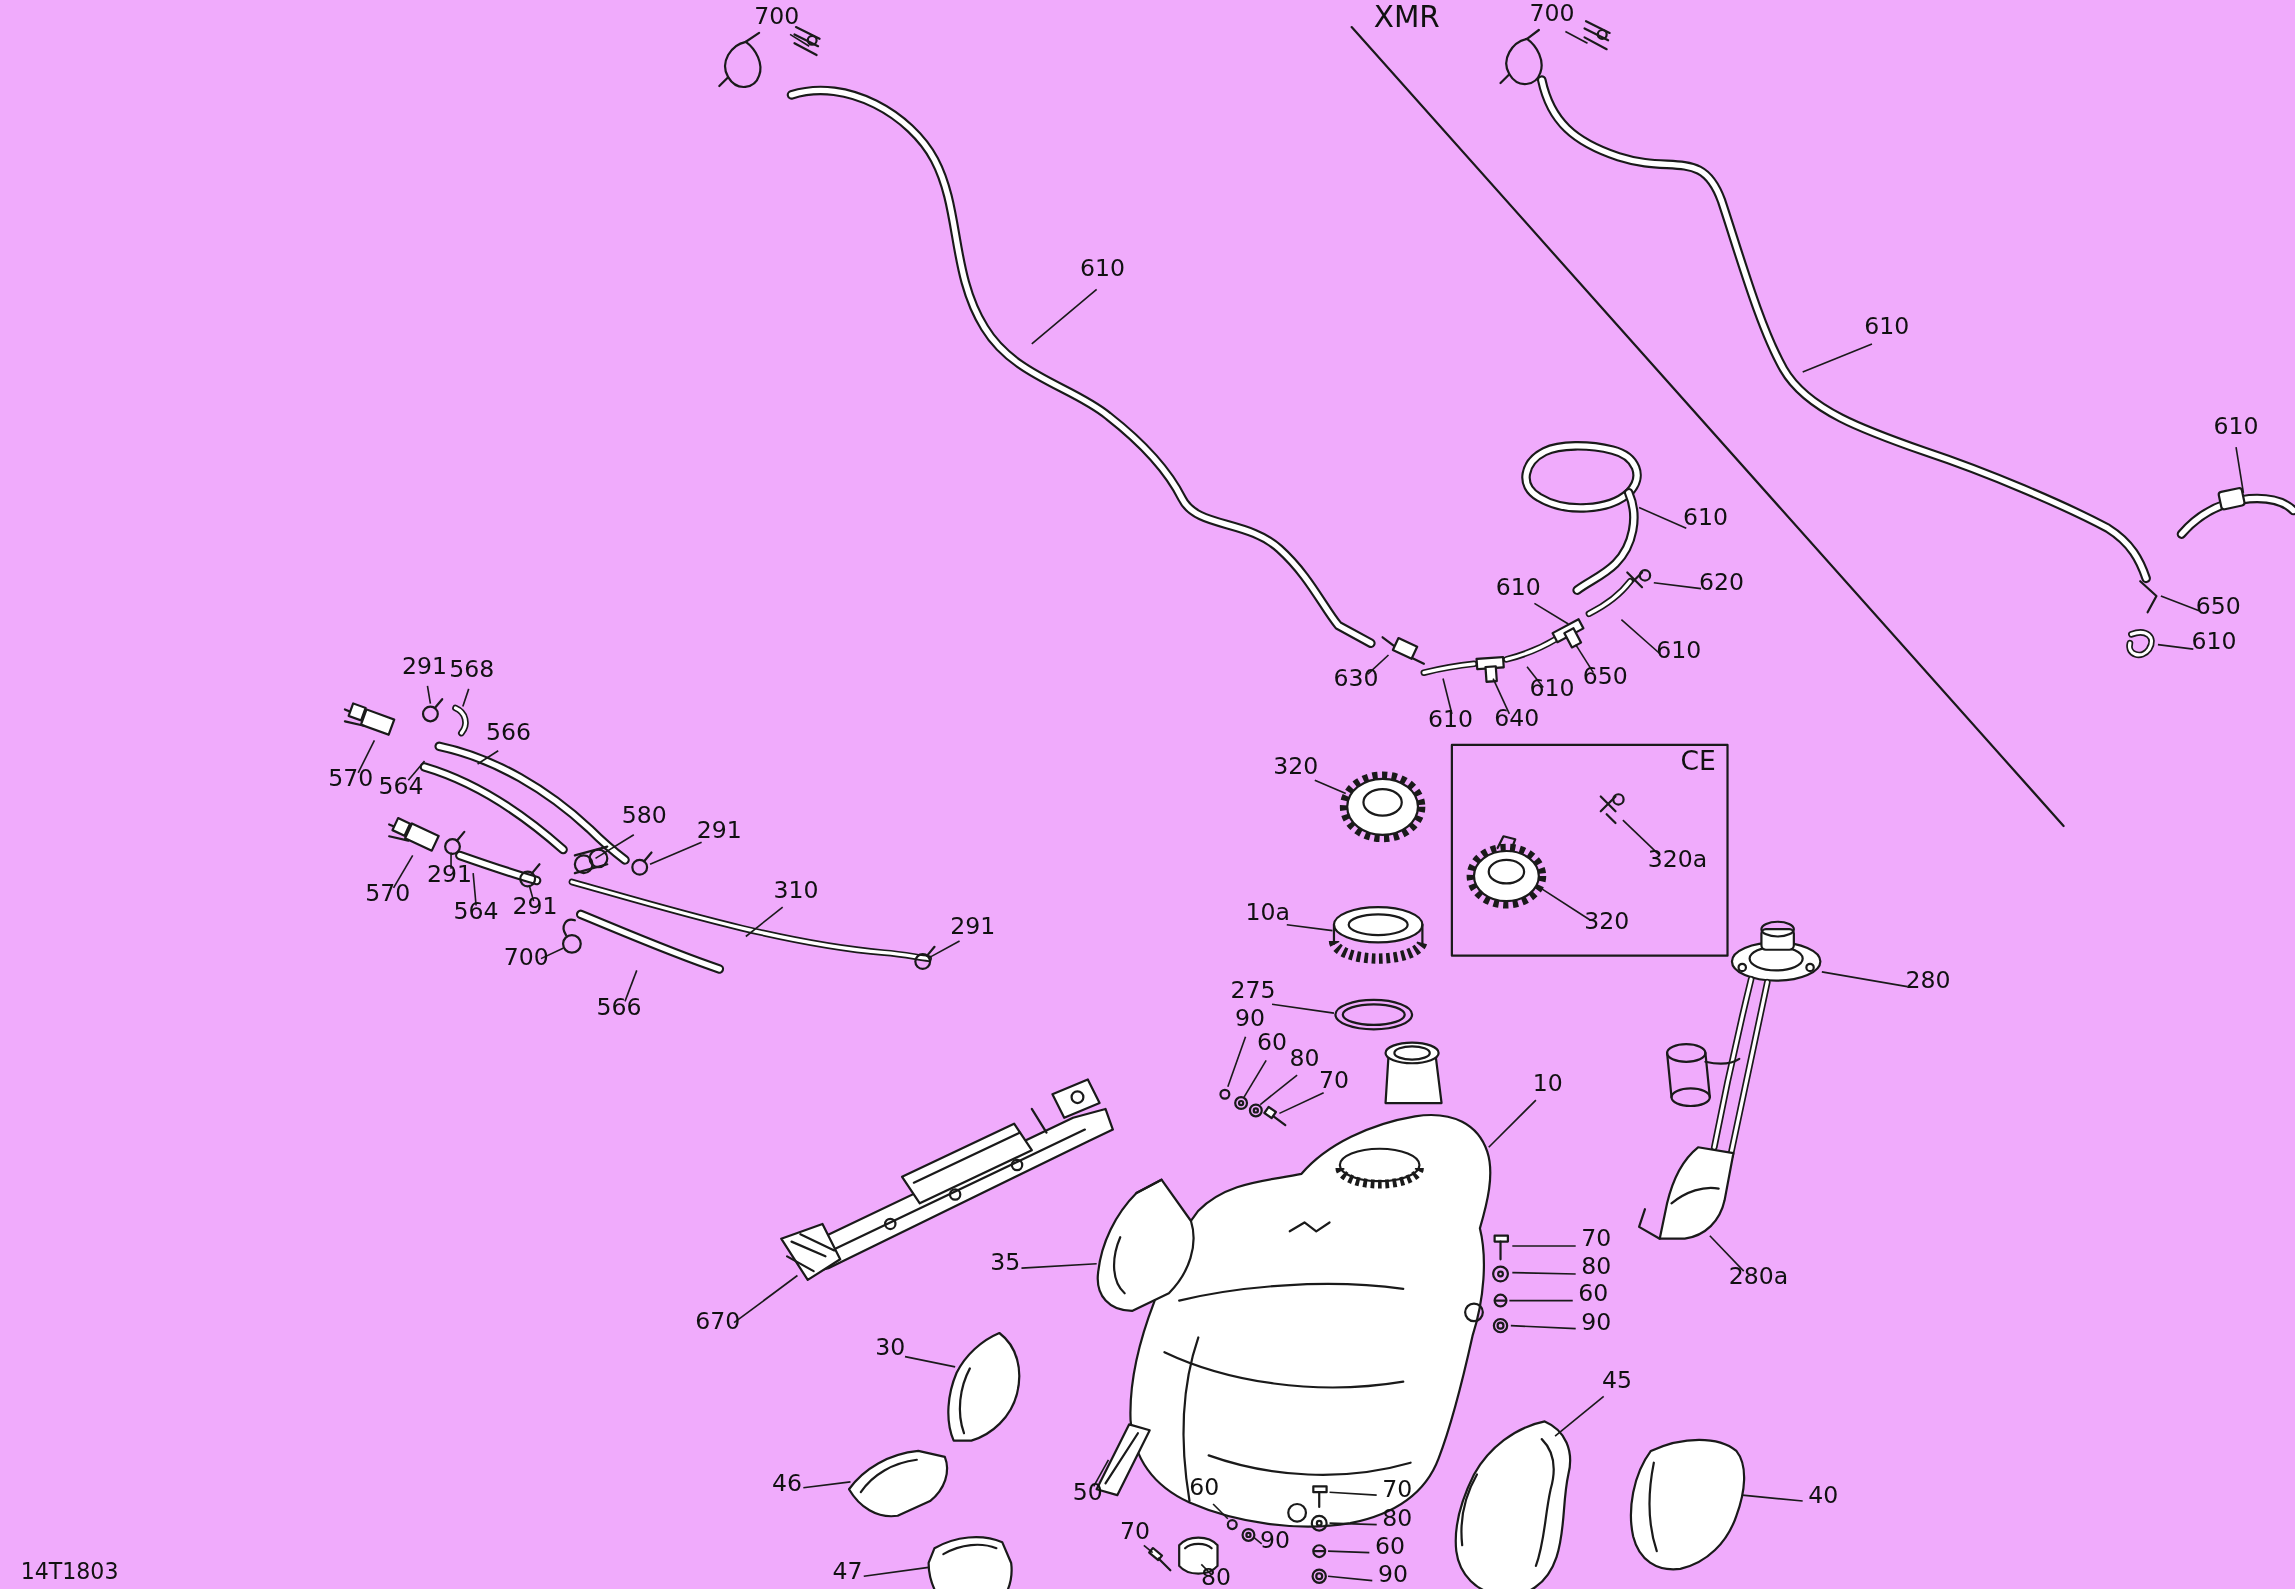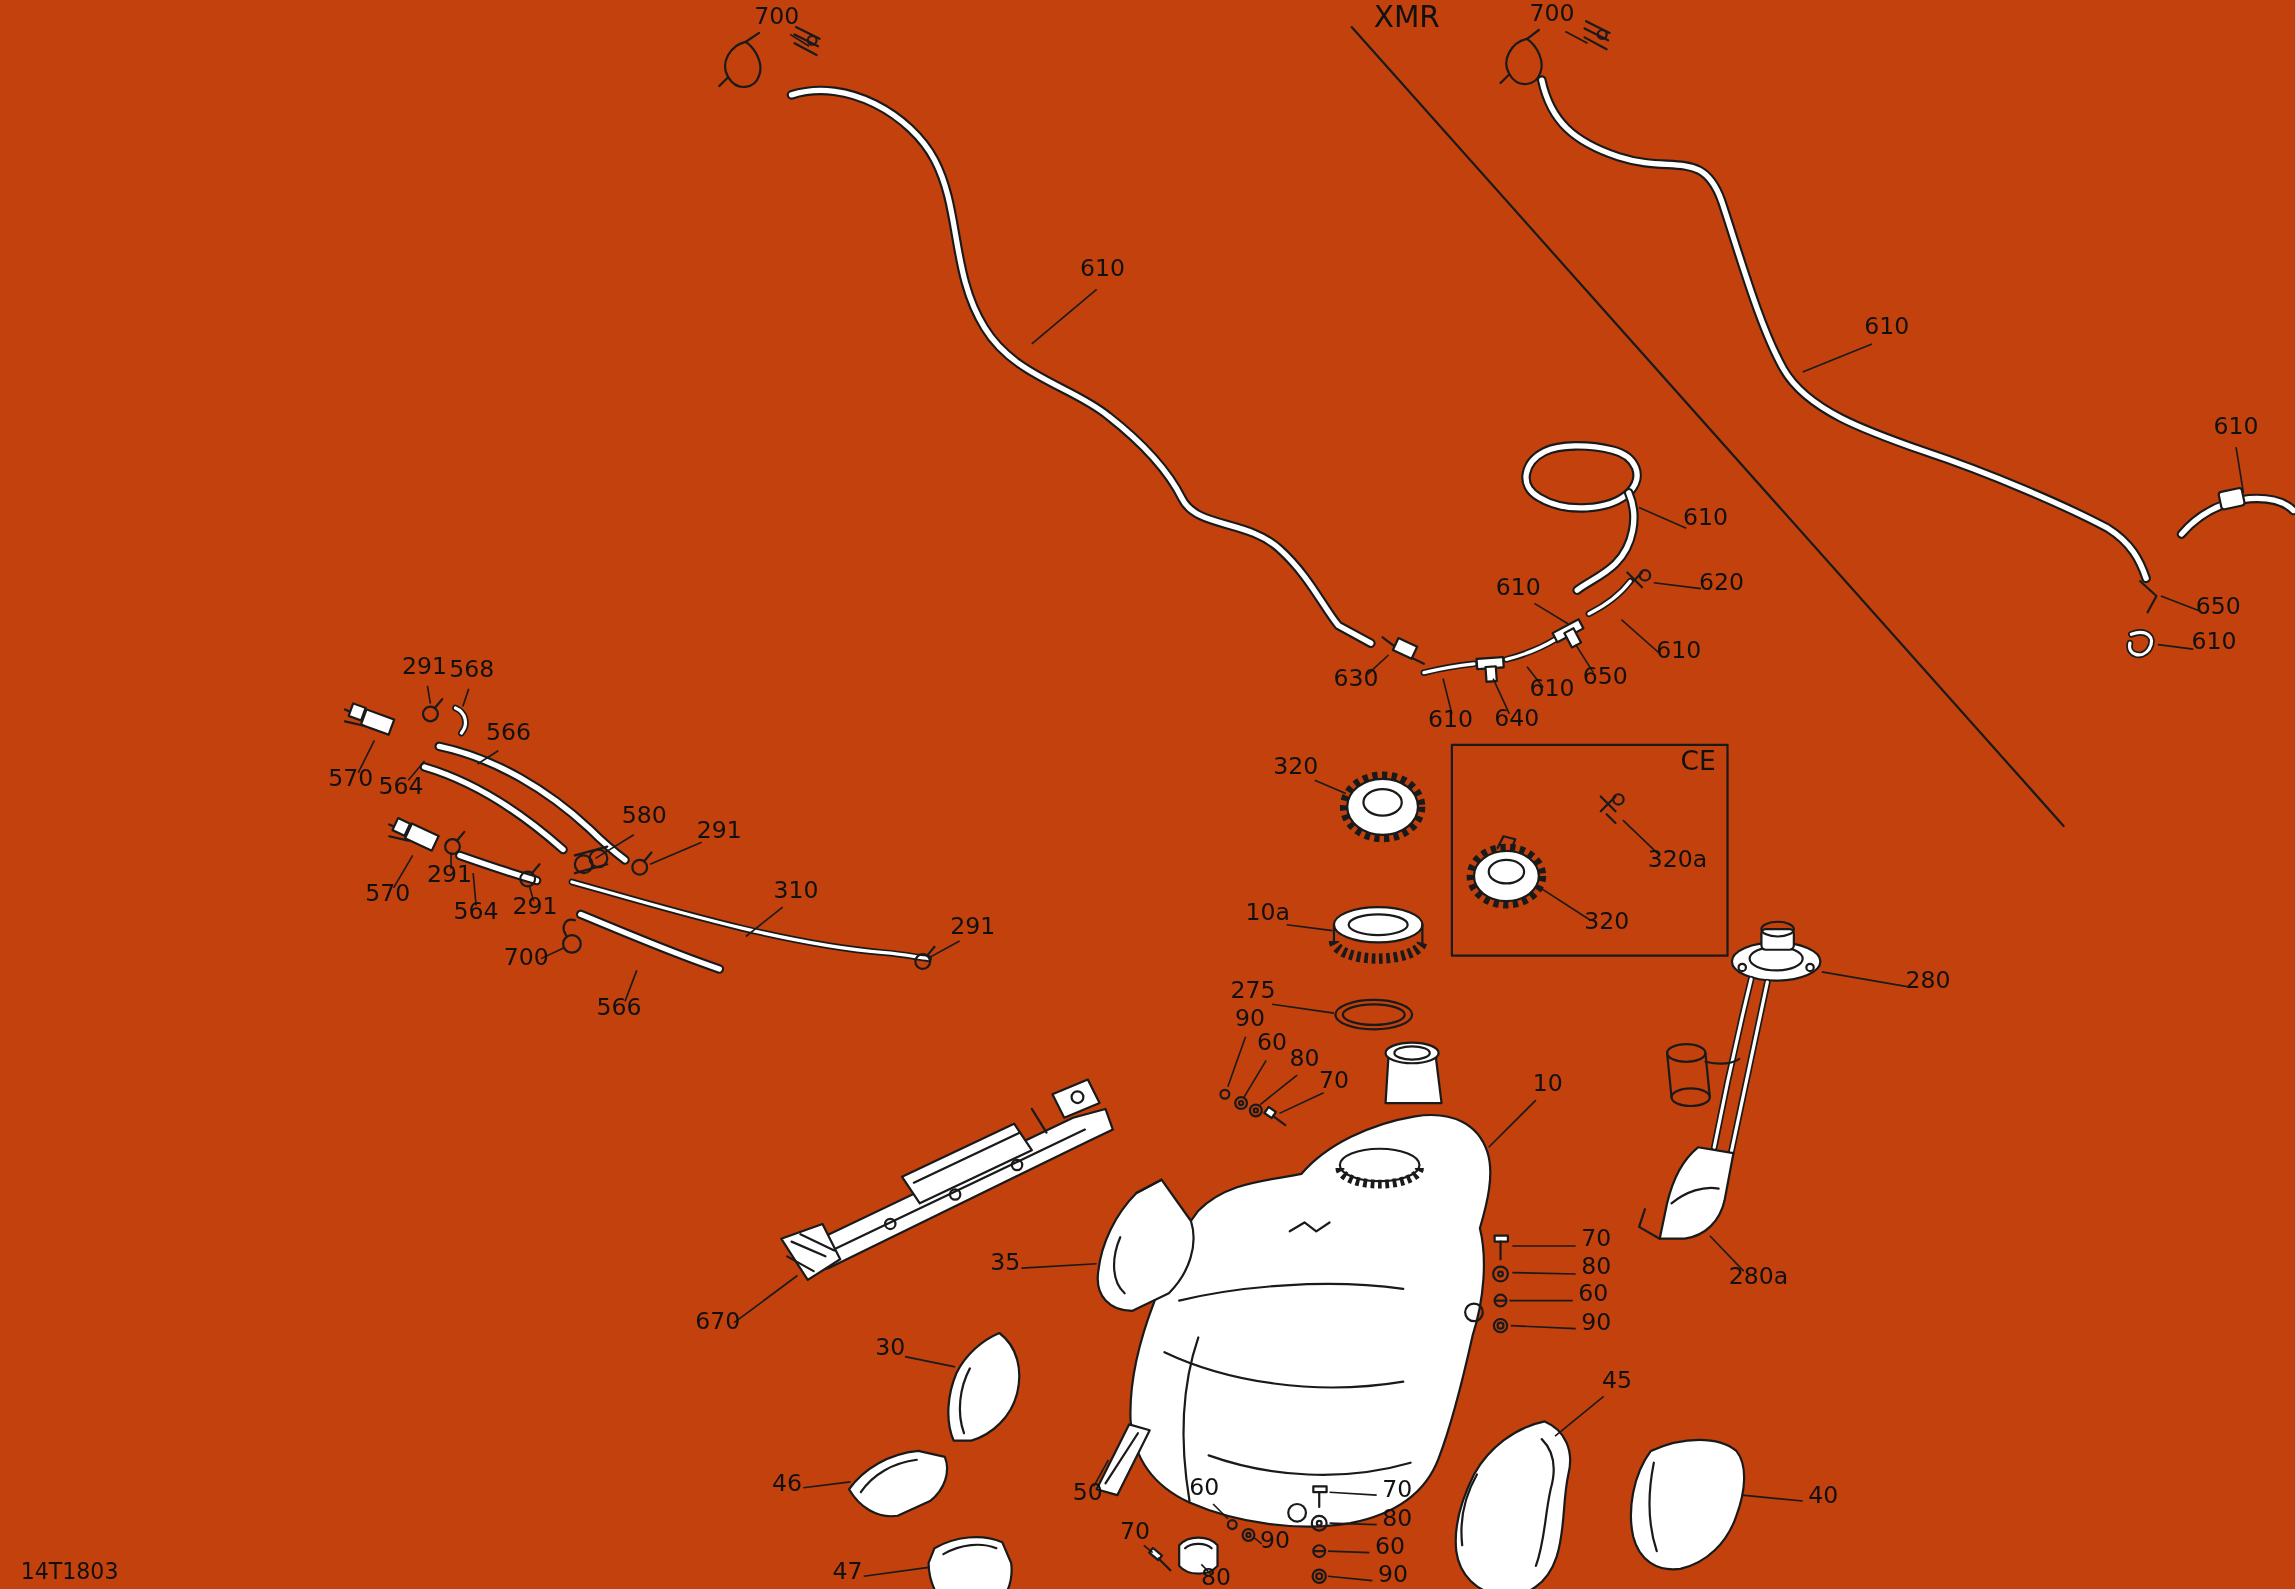--- a/index.html
+++ b/index.html
@@ -1,16 +1,16 @@
 <!DOCTYPE html>
 <html style="font-size:7.9px"><head>
 <meta charset="utf-8">
 <style>
   html,body{margin:0;padding:0;background:#ffffff;}
-  .stage{width:2295px;height:1590px;background:#c2410c;position:relative;overflow:hidden;}
+  .stage{width:2295px;height:1590px;background:#f0abfc;position:relative;overflow:hidden;}
   svg{width:100%;height:100%;display:block;}
   .ln{stroke:#1a1a1a;fill:none;stroke-width:1.5;stroke-linecap:round;stroke-linejoin:round;}
   .lnf{stroke:#1a1a1a;fill:#ffffff;stroke-width:1.5;stroke-linejoin:round;}
   .tube{stroke:#1a1a1a;stroke-width:6.5;fill:none;stroke-linecap:round;stroke-linejoin:round;}
   .tube.thin{stroke-width:4.5;}
   .tube-inner{stroke:#ffffff;stroke-width:3.6;fill:none;stroke-linecap:round;stroke-linejoin:round;}
   .tube-inner.thin-inner{stroke-width:2.2;}
   .leader{stroke:#1a1a1a;stroke-width:1.1;}
   .dash{stroke:#1a1a1a;fill:none;stroke-dasharray:2.5 2.5;}
   .scallop{stroke:#1a1a1a;fill:none;stroke-width:6;stroke-dasharray:3.5 3;}

